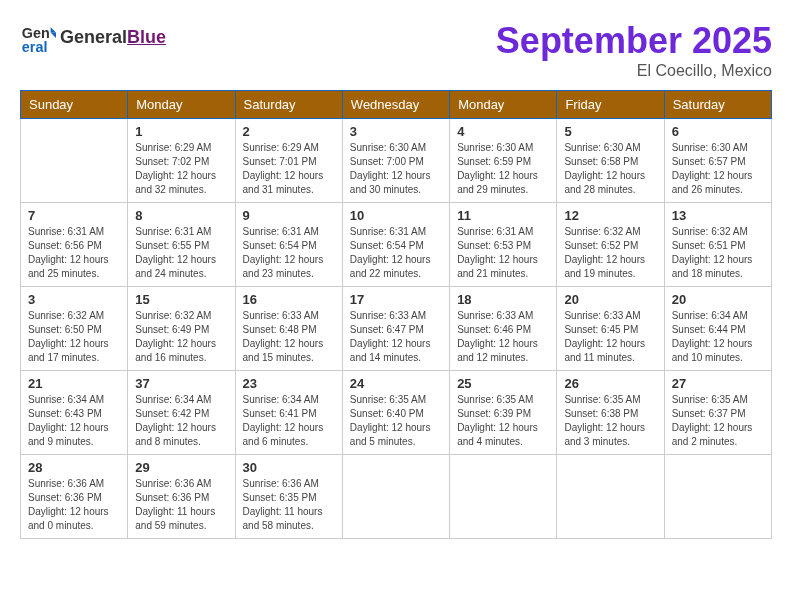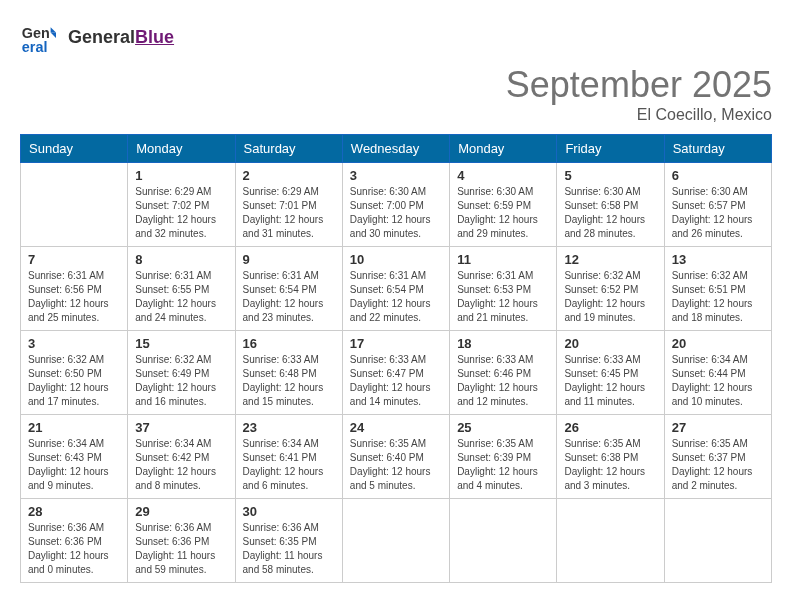--- a/index.html
+++ b/index.html
@@ -12,54 +12,53 @@
     }
     .header {
       display: flex;
       justify-content: space-between;
       align-items: flex-start;
       margin-bottom: 10px;
     }
     .logo {
       display: flex;
       align-items: center;
-      gap: 12px;
+      gap: 4px;
     }
     .logo-text {
       display: flex;
       font-size: 18px;
       font-weight: bold;
       color: #333;
       line-height: 1.1;
     }
     .logo-blue { color: #701a75; text-decoration: underline; }
     .logo-icon {
       width: 36px;
       height: 36px;
     }
     .title-block {
       text-align: right;
     }
     .month-title {
       font-size: 36px;
-      font-weight: 400;
-      color: #737373;
-      margin-top: 44px;
+      font-weight: 700;
+      color: #6d28d9;
     }
     .subtitle {
       font-size: 16px;
       color: #555;
     }
     table {
       width: 100%;
       border-collapse: collapse;
       table-layout: fixed;
     }
     thead th {
-      background-color: #0369a1;
+      background-color: #a16207;
       color: #fff;
       text-align: left;
       padding: 6px 8px;
       font-size: 13px;
       font-weight: normal;
       border: 1px solid #1565c0;
     }
     tbody td {
       vertical-align: top;
       border: 1px solid #ccc;

